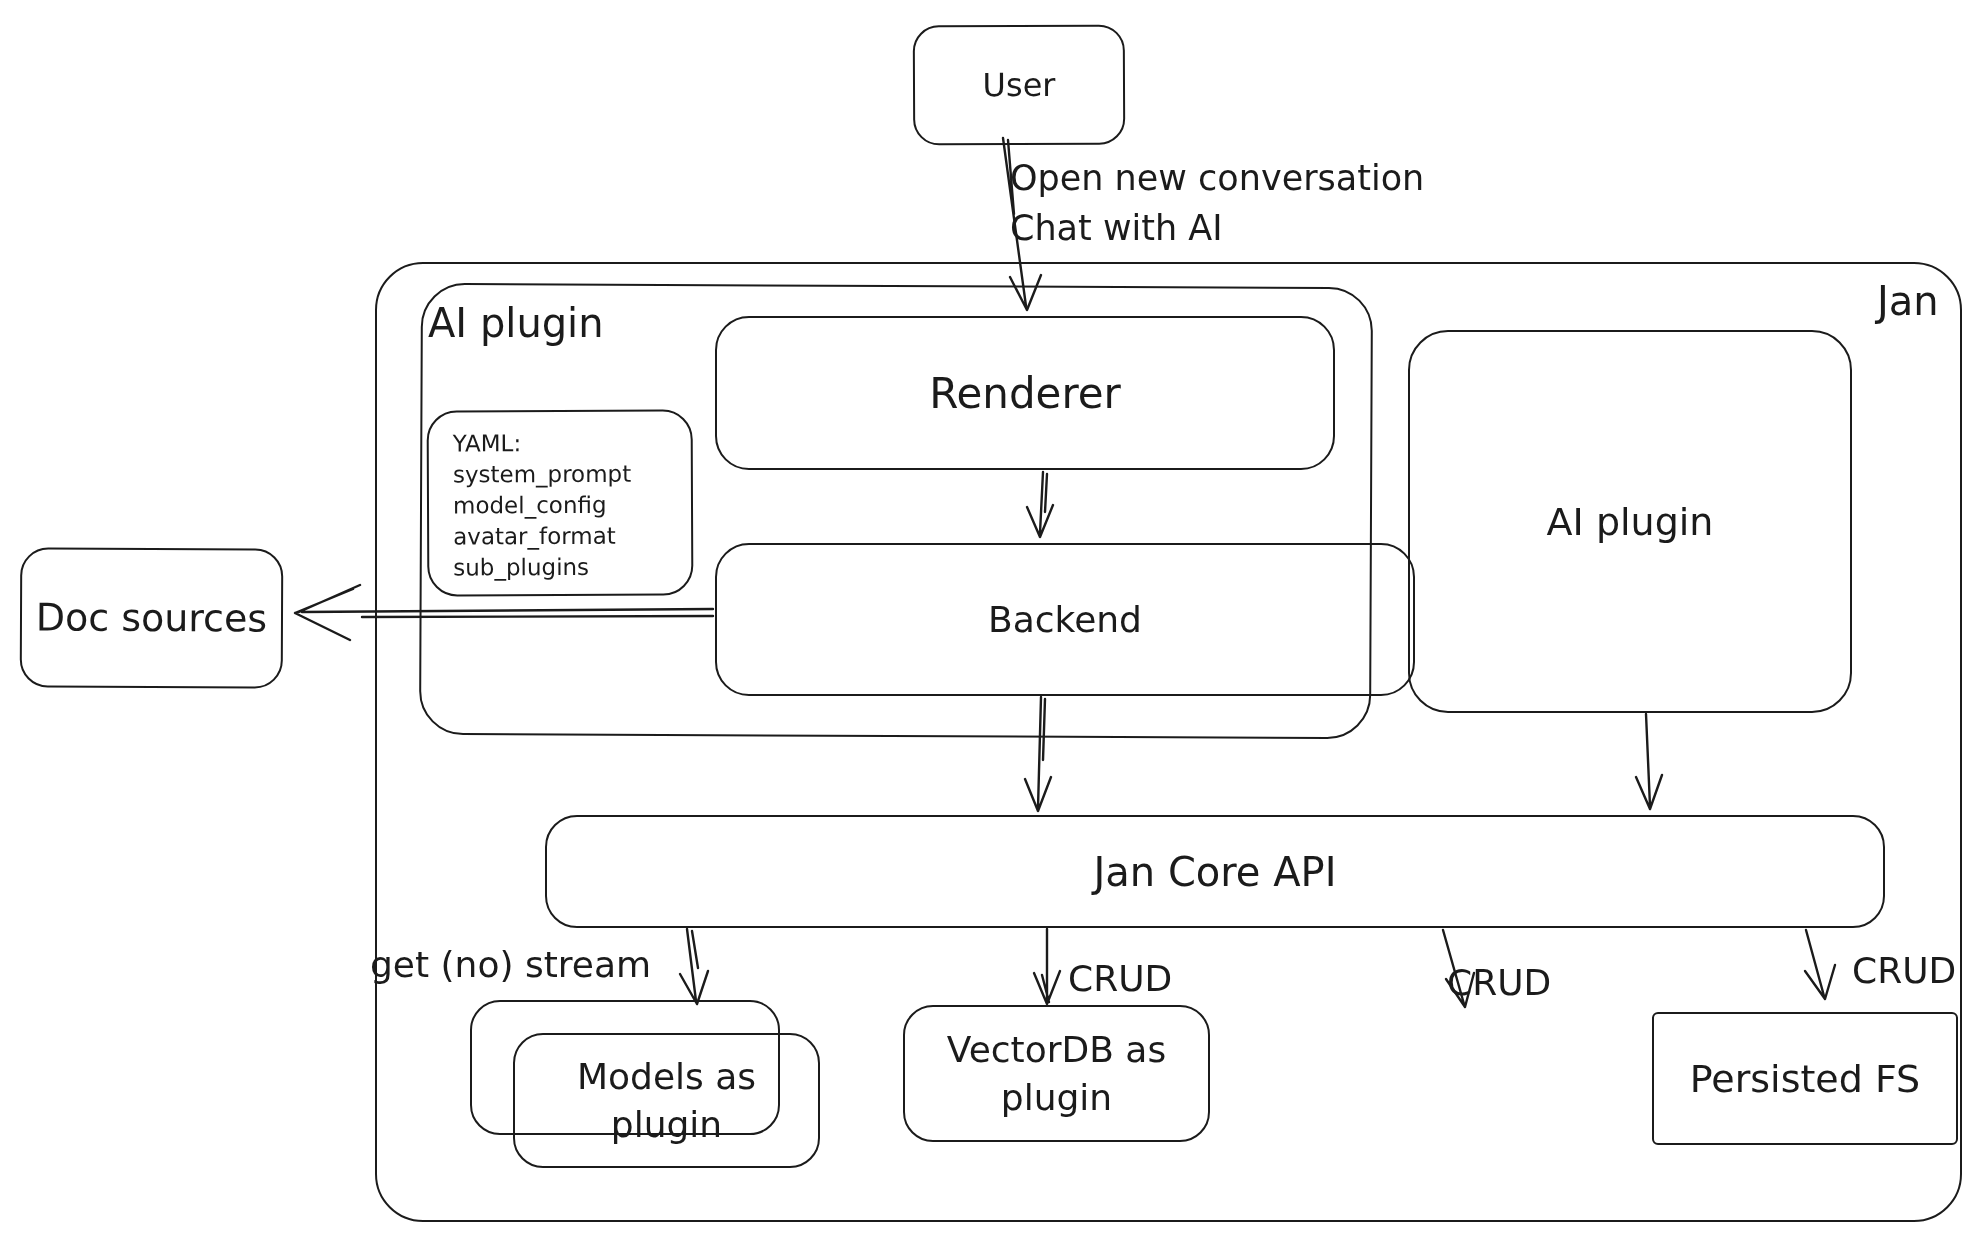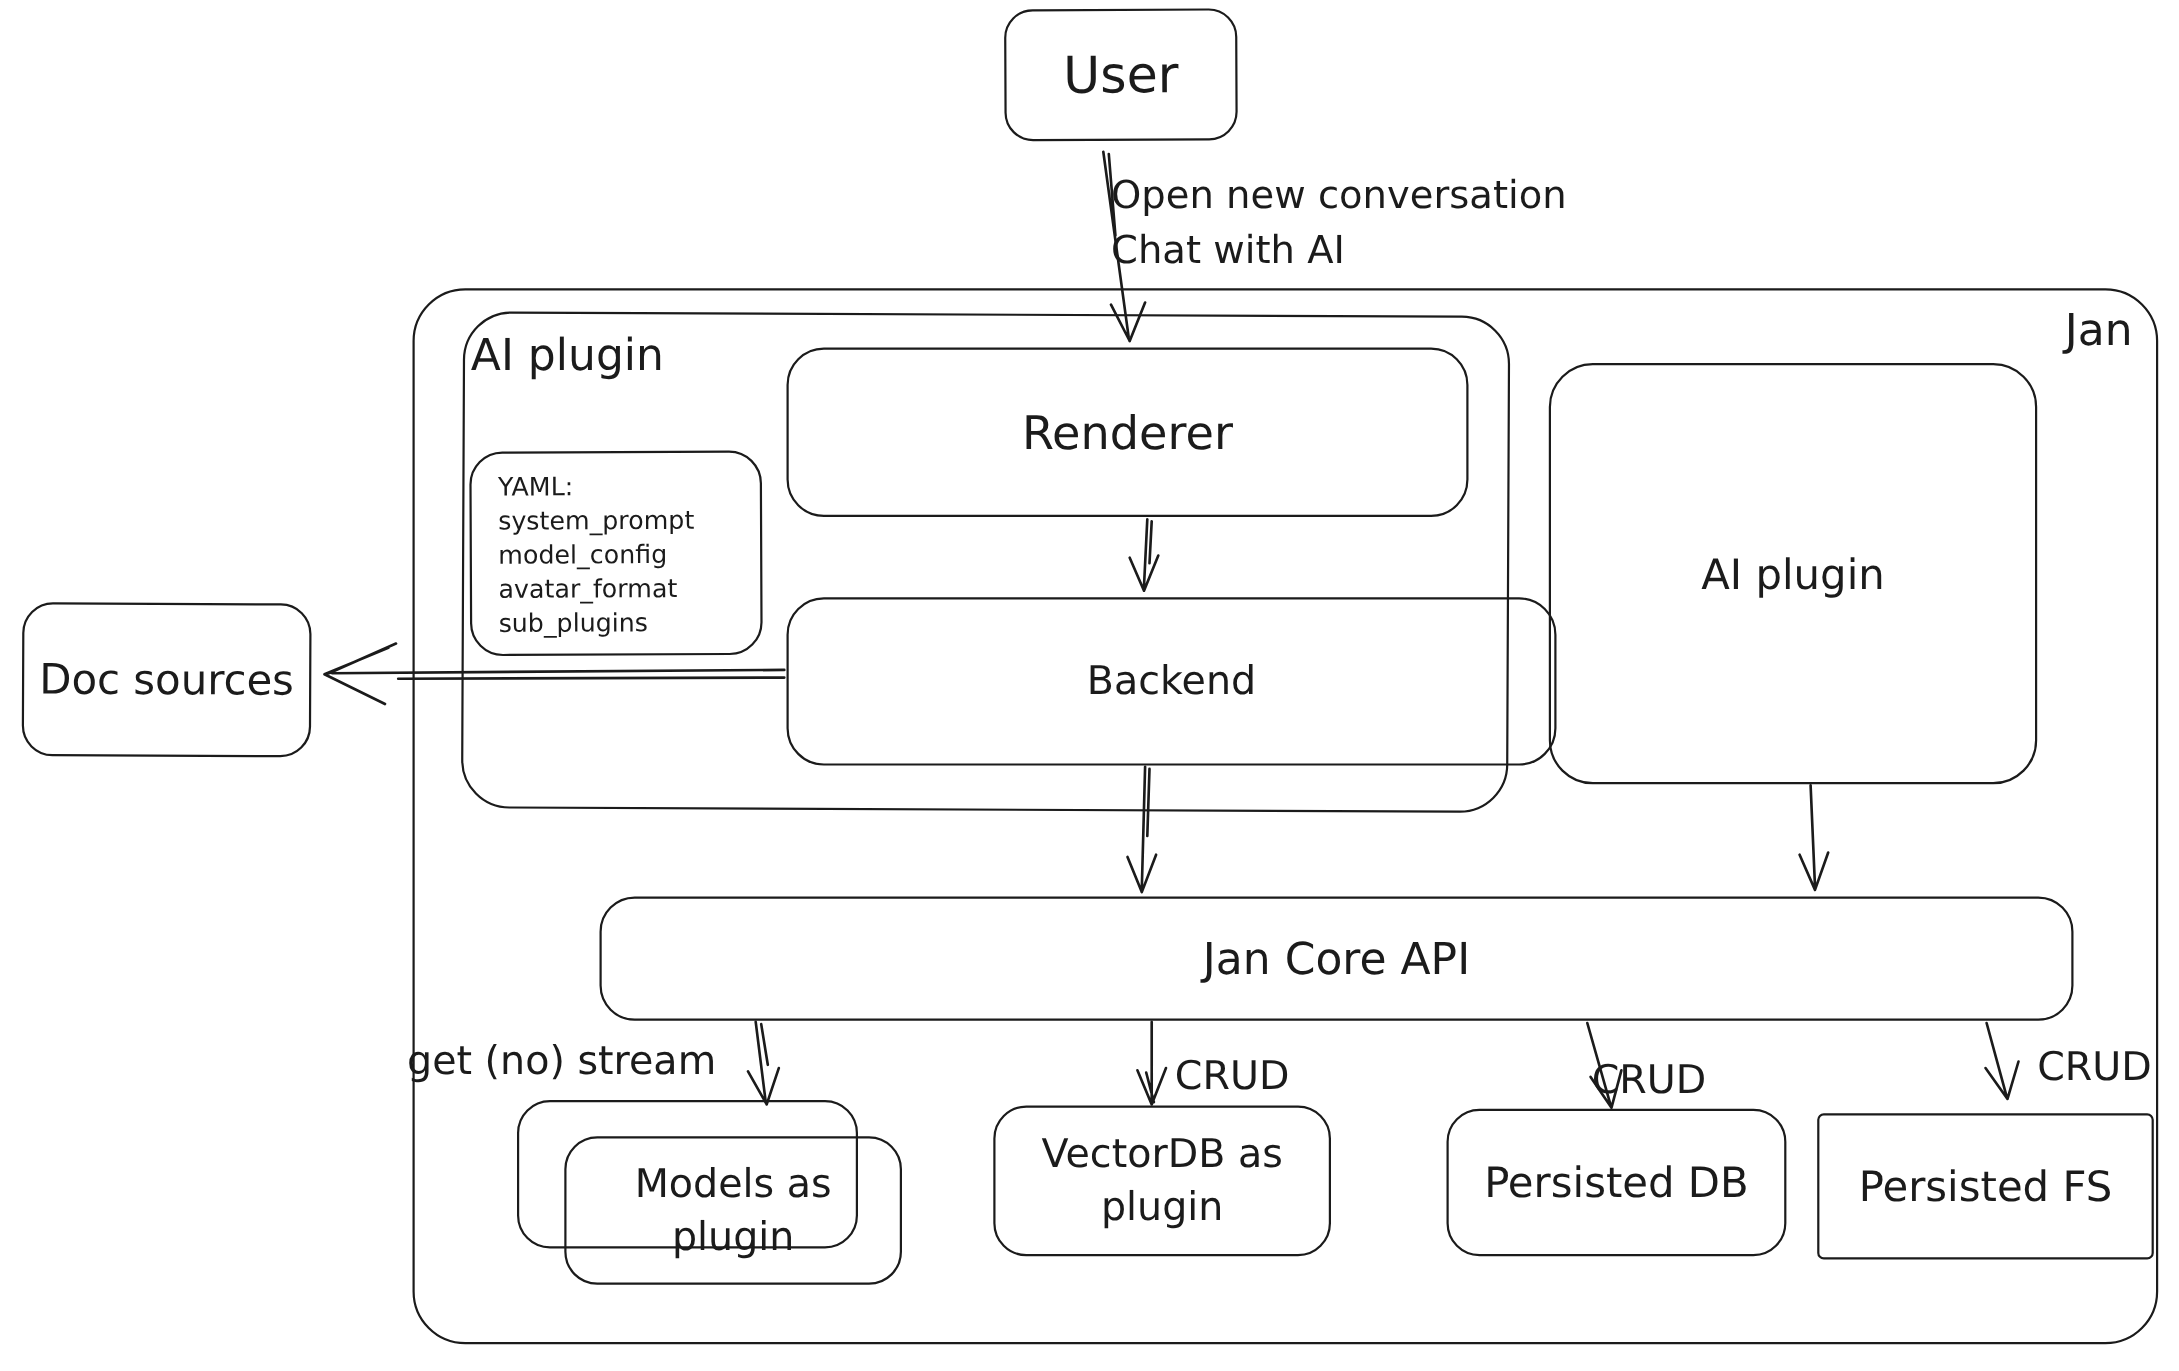--- a/index.html
+++ b/index.html
@@ -59,21 +59,21 @@
 
     <path d="M687 929 L696 1001 M680 974 L697 1004 M697 1004 L708 971 M692 931 L698 968"></path>
 
     <path d="M1047 929 L1047 1001 M1034 973 L1047 1004 M1047 1004 L1060 971 M1042 975 L1049 1002"></path>
 
     <path d="M1443 930 L1464 1004 M1446 979 L1465 1007 M1465 1007 L1474 973"></path>
 
     <path d="M1806 930 L1824 996 M1805 971 L1825 999 M1825 999 L1835 965"></path>
   </svg>
 
-  <div class="node tilt-a" style="left:913px;top:8px;width:212px;height:120px;border-radius:26px;font-size:46px;">
+  <div class="node tilt-a" style="left:913px;top:25px;width:212px;height:120px;border-radius:26px;font-size:32px;">
     <span>User</span>
   </div>
 
   <div class="edge-label" style="left:1010px;top:158px;font-size:35px;">Open new conversation</div>
   <div class="edge-label" style="left:1010px;top:208px;font-size:35px;text-align:right;">Chat with AI</div>
 
   <div class="container-box" style="left:375px;top:262px;width:1587px;height:960px;border-radius:48px;"></div>
   <div class="corner-label" style="left:1877px;top:278px;font-size:40px;">Jan</div>
 
   <div class="container-box tilt-b" style="left:420px;top:285px;width:952px;height:452px;border-radius:44px;"></div>
@@ -115,21 +115,18 @@
 
   <div class="container-box" style="left:470px;top:1000px;width:310px;height:135px;border-radius:30px;"></div>
   <div class="node" style="left:513px;top:1033px;width:307px;height:135px;border-radius:30px;font-size:36px;line-height:1.32;padding:0 10px;">
     <span>Models as plugin</span>
   </div>
 
   <div class="node" style="left:903px;top:1005px;width:307px;height:137px;border-radius:30px;font-size:36px;line-height:1.32;padding:0 8px;">
     <span>VectorDB as plugin</span>
   </div>
 
-  <div class="node" style="left:1315px;top:1008px;width:309px;height:134px;border-radius:30px;font-size:38px;">
-    <span>Persisted DB</span>
-  </div>
 
   <div class="node" style="left:1652px;top:1012px;width:306px;height:133px;border-radius:6px;font-size:38px;">
     <span>Persisted FS</span>
   </div>
 
 </div>
 
 </body></html>

